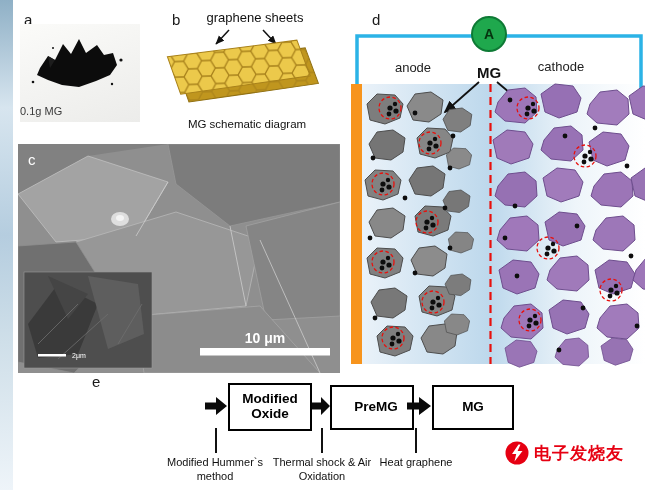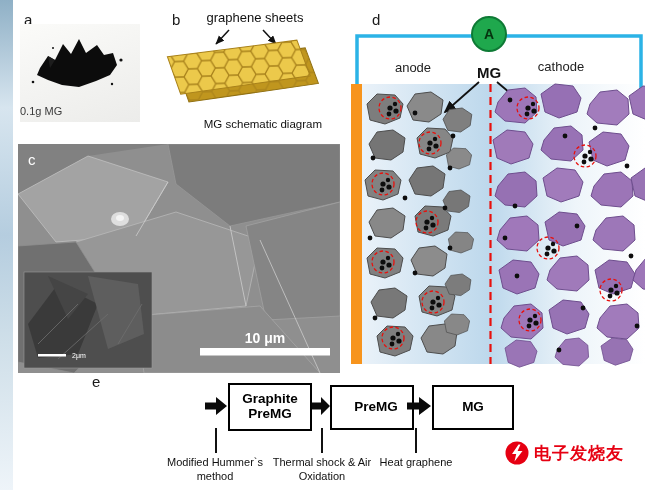--- a/index.html
+++ b/index.html
@@ -12,21 +12,21 @@
   
   .edge-strip{left:0;top:0;width:13px;height:490px;
     background:linear-gradient(180deg,#8fb0c6 0%,#d7e5ef 22%,#b5cddf 48%,#cfdfe9 70%,#eef4f9 100%);}
   
   .photo{left:20px;top:24px;width:120px;height:98px;
     background:linear-gradient(160deg,#fbfbf9,#ececea);}
   .photo-caption{left:0;bottom:5px;width:100%;
     font-size:11px;color:#3a3a3a;}
   
   .b-annot{left:200px;top:10px;width:110px;text-align:center;font-size:13px;color:#111;}
-  .b-caption{left:172px;top:118px;width:150px;text-align:right;font-size:11.5px;color:#111;}
+  .b-caption{left:172px;top:118px;width:150px;text-align:center;font-size:11.5px;color:#111;}
   
   .flow{left:90px;top:374px;width:475px;height:114px;}
   .fbox{position:absolute;border:2.5px solid #000;background:#fff;display:flex;
     align-items:center;justify-content:center;text-align:center;
     font-weight:bold;font-size:13.5px;color:#000;line-height:1.1;}
   .tick{position:absolute;width:2px;background:#111;}
   .step{position:absolute;text-align:center;font-size:11px;color:#111;line-height:1.3;}
   
   .wm{left:505px;top:441px;width:145px;height:44px;}
   .wm-row{display:flex;align-items:center;gap:5px;text-align:center;}
@@ -260,21 +260,21 @@
         <use href="#ring" x="266" y="282"></use>
       <use href="#ring" x="185" y="312"></use>
     </g>
 
     <line x1="145.5" y1="76" x2="145.5" y2="356" stroke="#e8100c" stroke-width="2.2" stroke-dasharray="8 5"></line>
   </svg>
 
   <div class="abs flow">
     <div class="abs plabel" style="left:2px;top:0;">e</div>
 
-    <div class="fbox" style="left:138px;top:9px;width:80px;height:44px;">Graphite PreMG</div>
+    <div class="fbox" style="left:138px;top:9px;width:80px;height:44px;">Modified Oxide</div>
     <div class="fbox" style="left:240px;top:11px;width:72px;height:41px;padding-left:8px;">PreMG</div>
     <div class="fbox" style="left:342px;top:11px;width:78px;height:41px;">MG</div>
 
     <svg class="abs" style="left:115px;top:23px;" width="22" height="18" viewBox="0 0 26 18" preserveAspectRatio="none">
       <path d="M0,5.5 L13,5.5 L13,0 L26,9 L13,18 L13,12.5 L0,12.5 Z" fill="#0a0a0a"></path>
       </svg>
     <svg class="abs" style="left:222px;top:23px;" width="18" height="18" viewBox="0 0 26 18" preserveAspectRatio="none">
       <path d="M0,5.5 L13,5.5 L13,0 L26,9 L13,18 L13,12.5 L0,12.5 Z" fill="#0a0a0a"></path>
       </svg>
     <svg class="abs" style="left:317px;top:23px;" width="24" height="18" viewBox="0 0 26 18" preserveAspectRatio="none">

